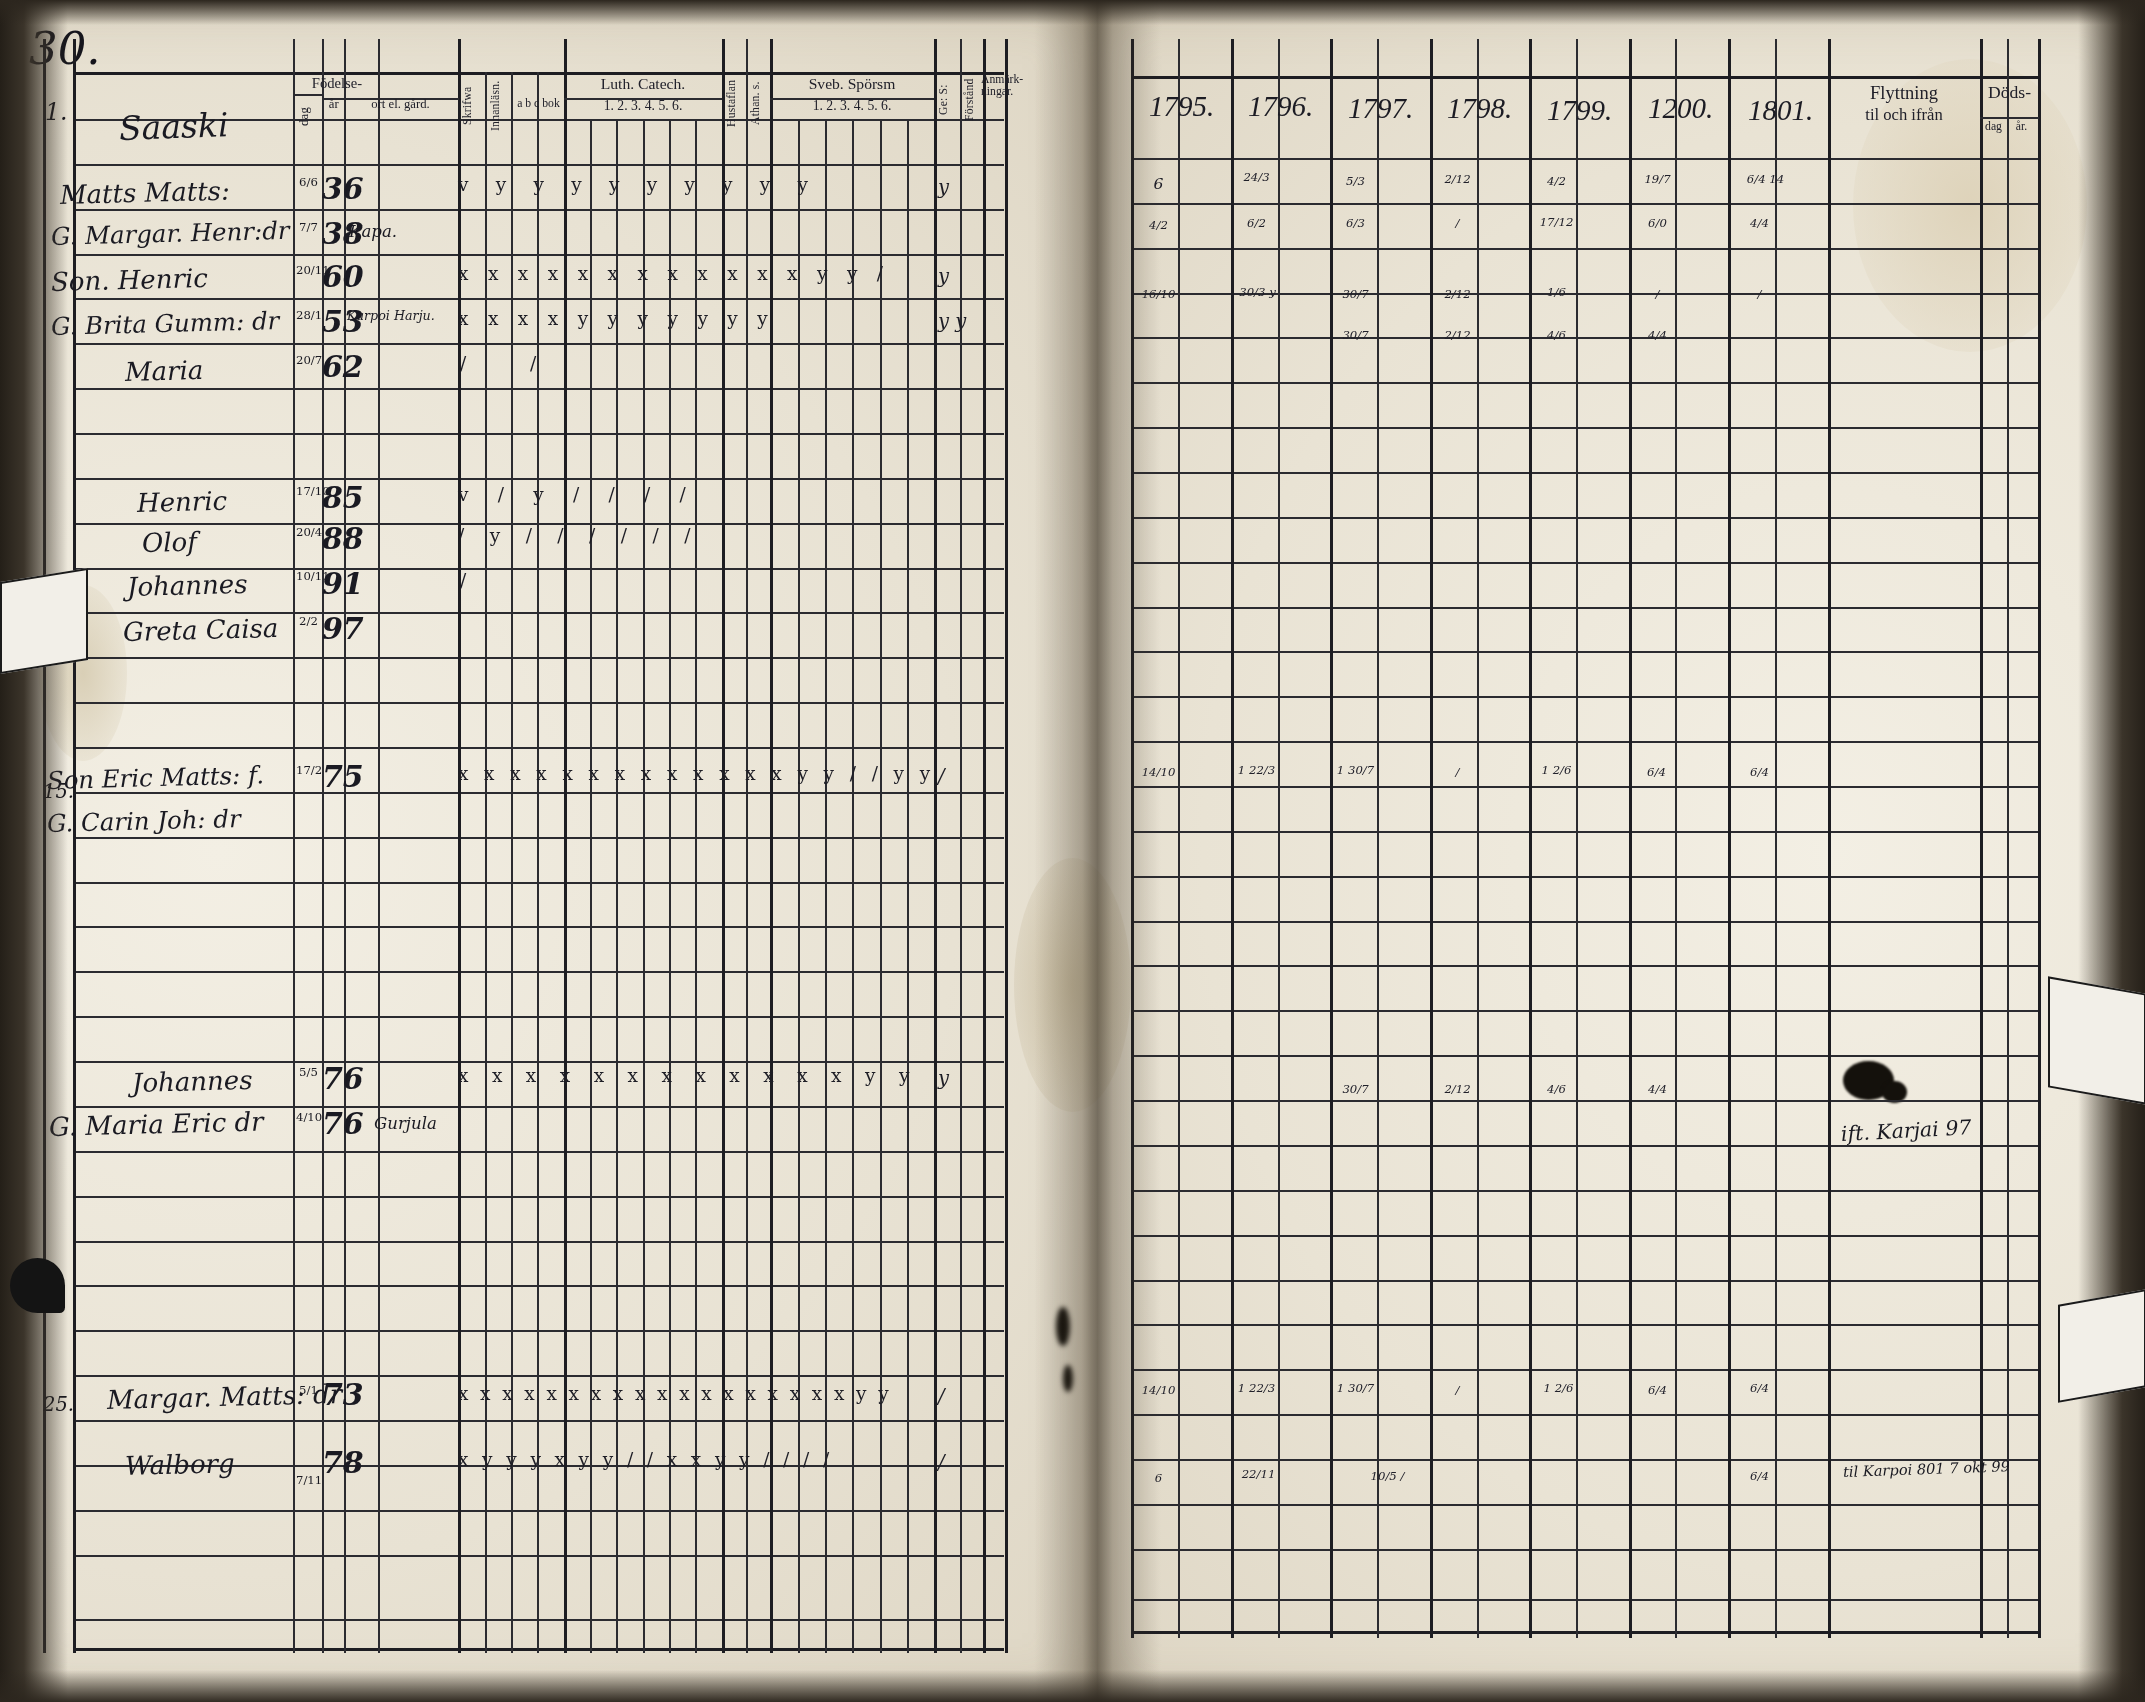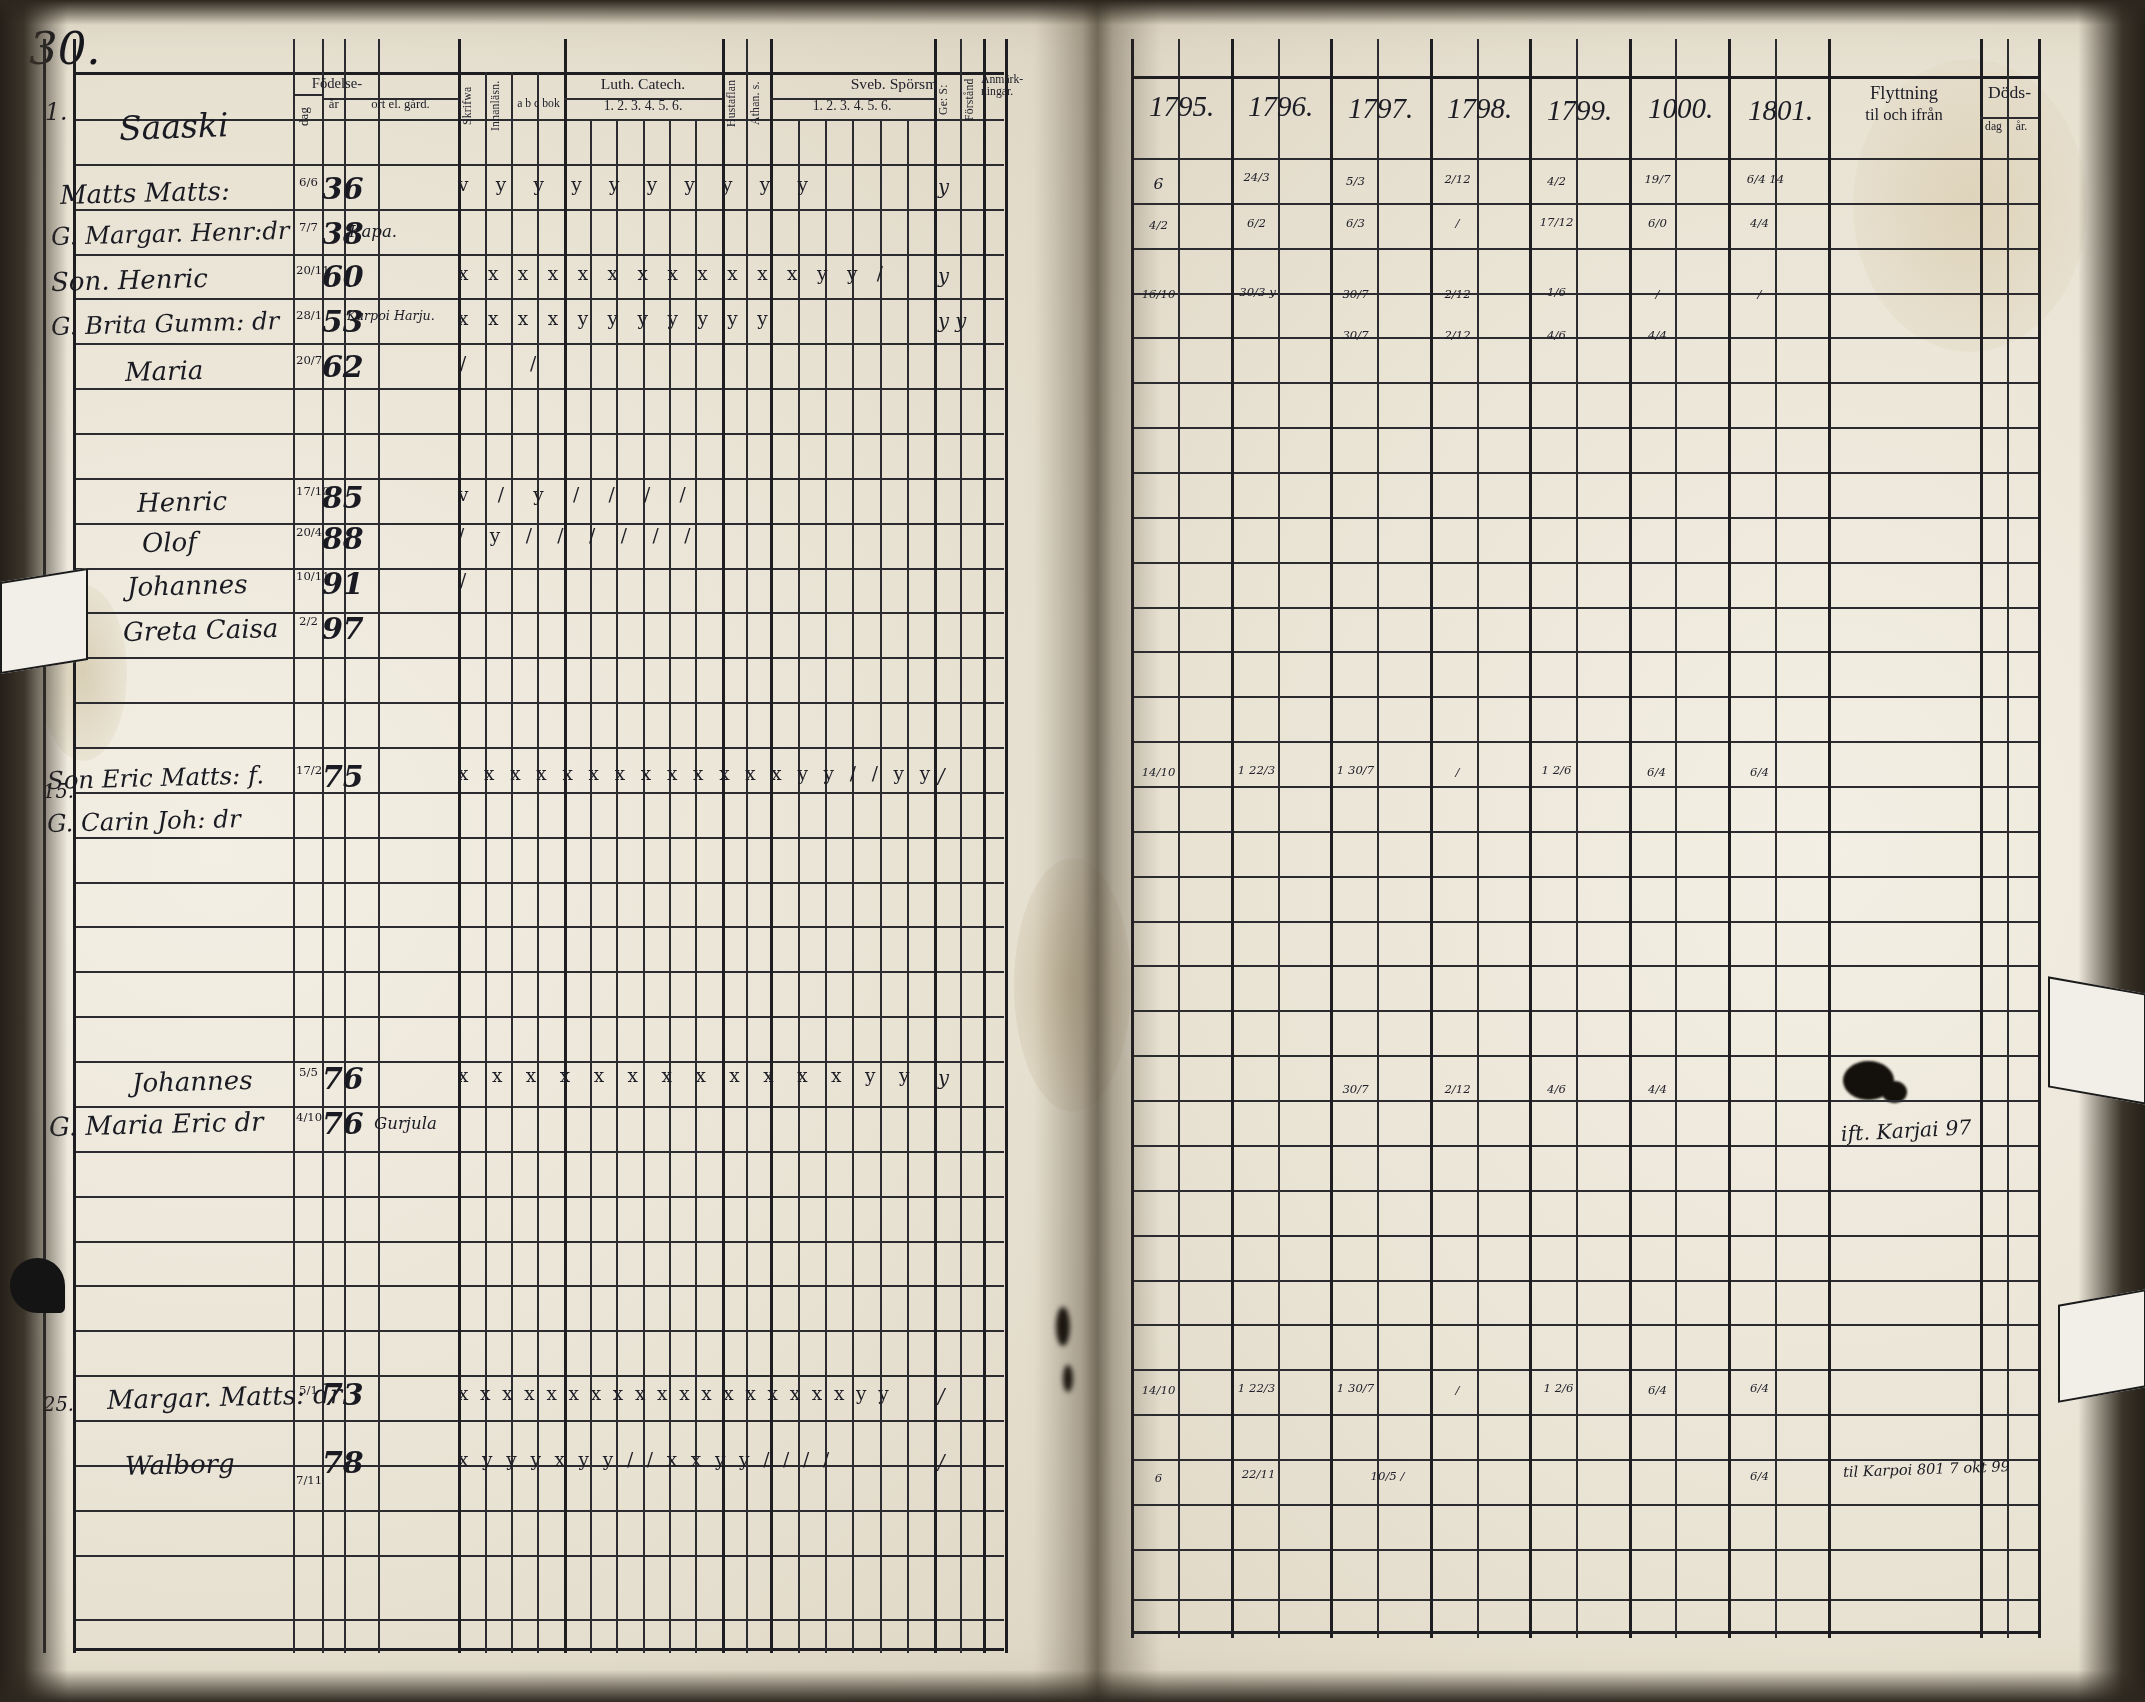--- a/index.html
+++ b/index.html
@@ -196,21 +196,21 @@
   <div class="hdr vert" style="left:298px;top:96px;height:41px;">dag</div>
   <div class="hdr small" style="left:322px;top:98px;width:23.4px;font-size:12.7px;">år</div>
   <div class="hdr small" style="left:347px;top:98px;width:107px;font-size:12.7px;">ort el. gård.</div>
   <div class="hdr vert" style="left:462px;top:76px;height:59px;font-size:11.7px;">Skrifwa</div>
   <div class="hdr vert" style="left:490px;top:76px;height:59px;font-size:11.7px;">Innanläsn.</div>
   <div class="hdr small" style="left:511px;top:98px;width:55px;font-size:11.7px;">a b c bok</div>
   <div class="hdr small" style="left:564px;top:76px;width:158px;font-size:15.6px;">Luth. Catech.</div>
   <div class="hdr small" style="left:564px;top:99px;width:158px;font-size:13.7px;">1. 2. 3.  4. 5. 6.</div>
   <div class="hdr vert" style="left:726px;top:76px;height:55px;font-size:11.7px;">Hustaflan</div>
   <div class="hdr vert" style="left:750px;top:76px;height:55px;font-size:11.7px;">Athan. s.</div>
-  <div class="hdr small" style="left:770px;top:76px;width:164px;font-size:15.6px;padding-left:42px;">Sveb. Spörsm</div>
+  <div class="hdr small" style="left:770px;top:76px;width:164px;font-size:15.6px;">Sveb. Spörsm</div>
   <div class="hdr small" style="left:770px;top:99px;width:164px;font-size:13.7px;">1. 2.  3.  4. 5. 6.</div>
   <div class="hdr vert" style="left:938px;top:76px;height:47px;font-size:11.7px;">Ge: S:</div>
   <div class="hdr vert" style="left:964px;top:76px;height:47px;font-size:11.7px;">Förstånd</div>
   <div class="hdr small" style="left:981px;top:74px;width:25px;font-size:11.7px;line-height:1.05;">Anmärk-ningar.</div>
 
   <div class="folio" style="left:45px;top:98px;font-size:23.4px;">1.</div>
   <div class="folio" style="left:43px;top:780px;font-size:19.5px;">15.</div>
   <div class="folio" style="left:43px;top:1393px;font-size:19.5px;">25.</div>
 
   <div class="hand big" style="left:119px;top:109px;transform:rotate(-2deg);">Saaski</div>
@@ -353,21 +353,21 @@
     <div class="vline thick" style="left:2038px;top:39px;height:1599px;"></div>
 
     <div class="hline" style="left:1980px;top:117px;width:59px;"></div>
   </div>
 
   <div class="year" style="left:1149px;top:90px;">1795.</div>
   <div class="year" style="left:1248px;top:90px;">1796.</div>
   <div class="year" style="left:1348px;top:92px;">1797.</div>
   <div class="year" style="left:1447px;top:92px;">1798.</div>
   <div class="year" style="left:1547px;top:94px;">1799.</div>
-  <div class="year" style="left:1648px;top:92px;">1000.</div>
+  <div class="year" style="left:1648px;top:92px;">1200.</div>
   <div class="year" style="left:1748px;top:94px;">1801.</div>
 
   <div class="hdr small" style="left:1830px;top:84px;width:148px;font-size:18.5px;">Flyttning</div>
   <div class="hdr small" style="left:1830px;top:107px;width:148px;font-size:16.6px;">til och ifrån</div>
   <div class="hdr small" style="left:1980px;top:84px;width:59px;font-size:17.6px;">Döds-</div>
   <div class="hdr small" style="left:1980px;top:121px;width:27px;font-size:11.7px;">dag</div>
   <div class="hdr small" style="left:2007px;top:121px;width:29px;font-size:11.7px;">år.</div>
 
   <div class="ystat" style="left:1139px;top:177px;width:39px;font-size:15.6px;">6</div>
   <div class="ystat" style="left:1237px;top:172px;width:39px;">24/3</div>

